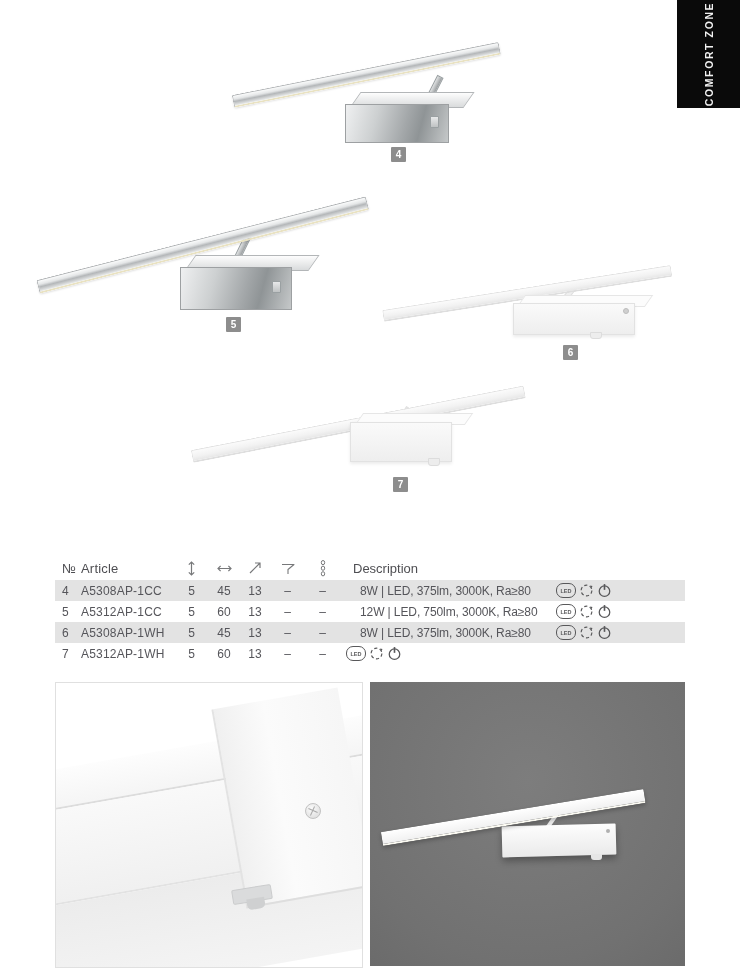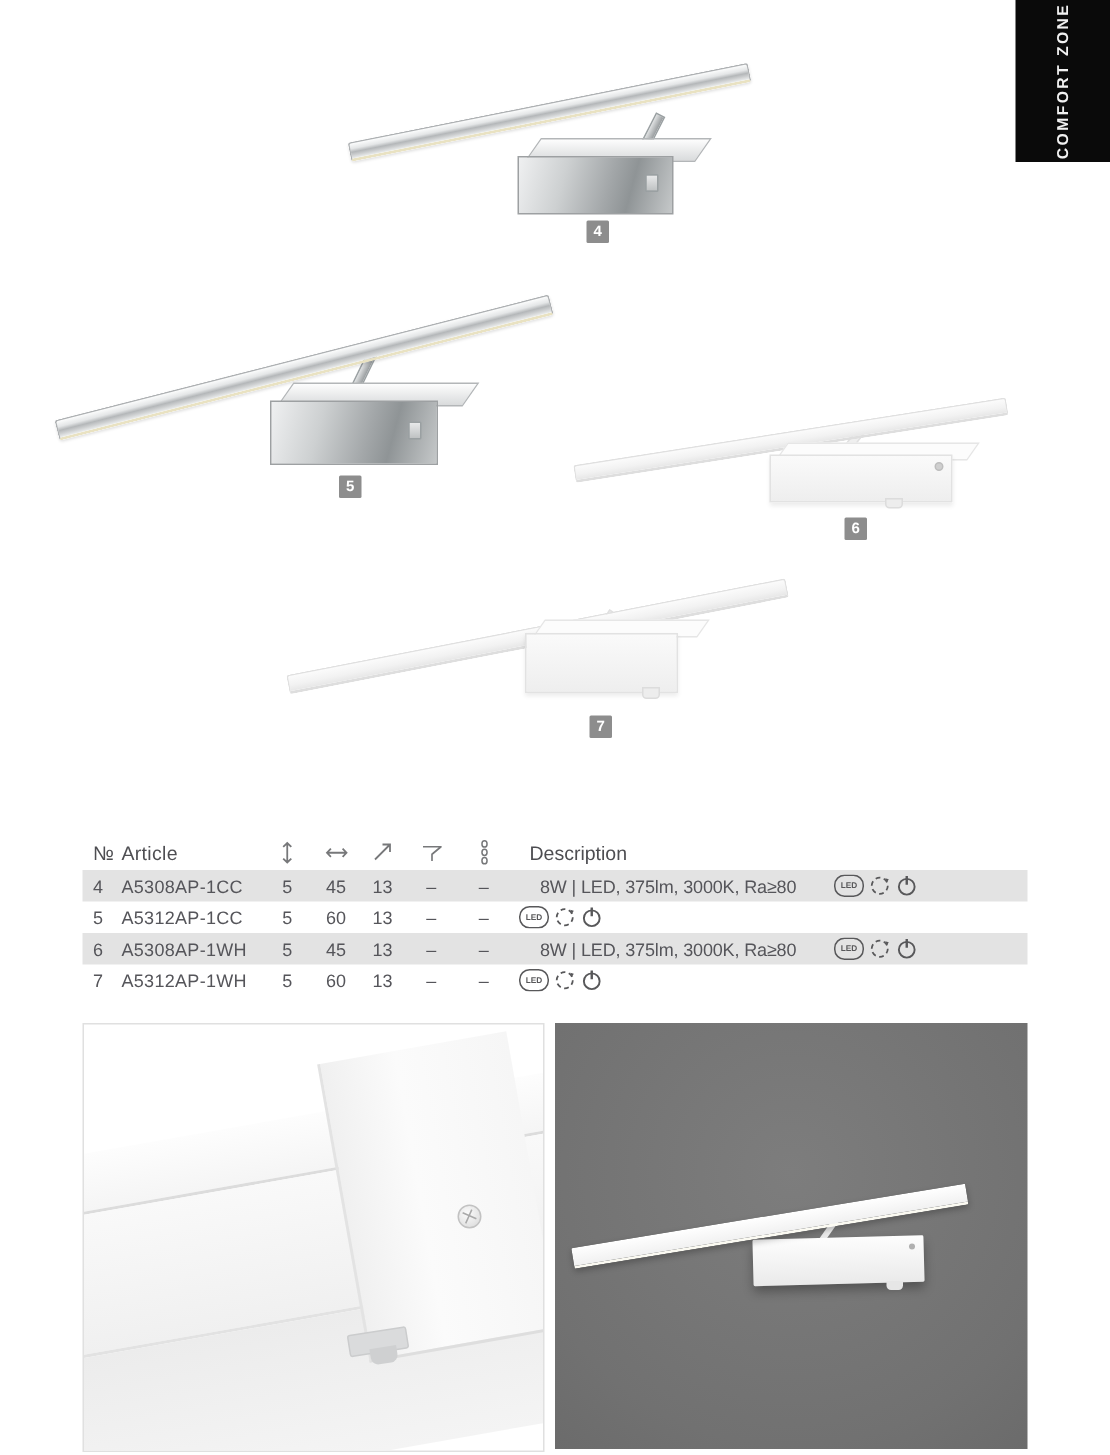--- a/index.html
+++ b/index.html
@@ -229,20 +229,21 @@
     </div>
 
     <div class="trow">
       <span class="c num">5</span>
       <span class="c article">A5312AP-1CC</span>
       <span class="c ctr">5</span>
       <span class="c ctr">60</span>
       <span class="c ctr">13</span>
       <span class="c ctr">–</span>
       <span class="c ctr">–</span>
+      <span class="c light">12W | LED, 750lm, 3000K, Ra≥80</span>
       <span class="c desc">
         <span class="fi led">
             <i>LED</i>
           </span>
         <span class="fi">
             <svg width="15" height="15" viewBox="0 0 14 14">
               <circle cx="7" cy="7" r="5" fill="none" stroke="#58585a" stroke-width="1.1" stroke-dasharray="3 2.2"></circle>
               <path d="M10.4 2.4 l2.2 .5 -1.1 2 z" fill="#58585a"></path>
             </svg>
           </span>

